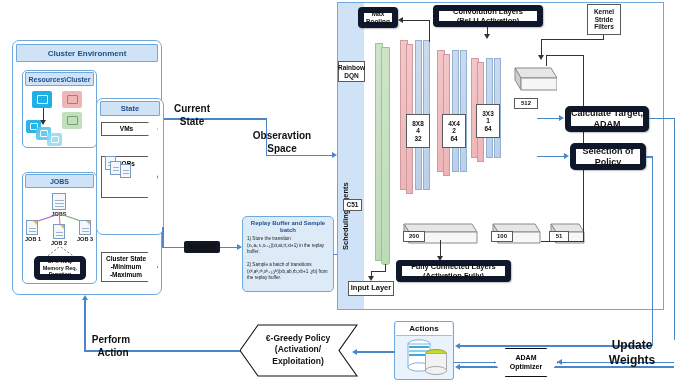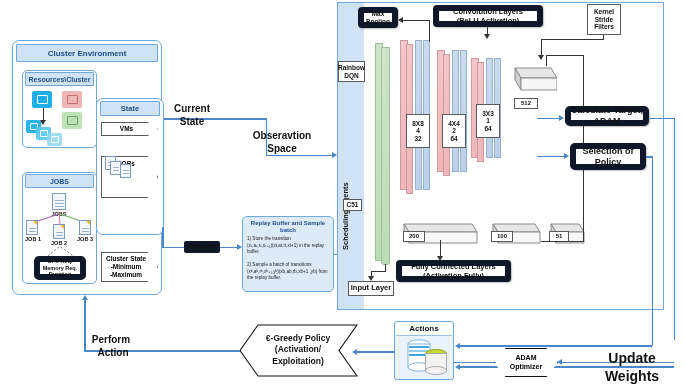--- a/index.html
+++ b/index.html
@@ -348,21 +348,21 @@
 
 <div class="abs lnk" style="left:440px;top:240px;width:1px;height:18px;"></div>
 <div class="abs arw karw-d" style="left:437px;top:256px;"></div>
 <div class="abs rbox" style="left:396px;top:260px;width:115px;height:22px;font-size:7.5px;flex-direction:column;border-radius:4px;">
   <span>Fully Connected Layers</span>
   <span>(Activation Fully)</span>
 </div>
 
 <div class="abs ln" style="left:537px;top:117.5px;width:24px;height:1.6px;"></div>
 <div class="abs arw arw-r" style="left:559px;top:115px;"></div>
-<div class="abs rbox" style="left:565px;top:106px;width:84px;height:20px;font-size:9px;flex-direction:column;border-radius:5px;">
+<div class="abs rbox" style="left:565px;top:106px;width:84px;height:26px;font-size:9px;flex-direction:column;border-radius:5px;">
   <span>Calculate Target,</span>
   <span>ADAM</span>
 </div>
 
 <div class="abs ln" style="left:537px;top:155.5px;width:29px;height:1.6px;"></div>
 <div class="abs arw arw-r" style="left:564px;top:153px;"></div>
 <div class="abs rbox" style="left:570px;top:143px;width:76px;height:27px;font-size:9px;flex-direction:column;border-radius:5px;">
   <span>Selection of</span>
   <span>Policy</span>
 </div>
@@ -419,14 +419,14 @@
   <span>Perform</span><br>
   <span style="margin-left:4px;display:inline-block;">Action</span>
 </div>
 
 <div class="abs hexagon" style="left:494px;top:348px;width:64px;height:29px;flex-direction:column;">
   <span>ADAM</span>
   <span>Optimizer</span>
 </div>
 <div class="abs ln" style="left:562px;top:361.5px;width:112px;height:1.6px;"></div>
 <div class="abs arw arw-l" style="left:557px;top:359px;"></div>
-<div class="abs lbl" style="left:592px;top:350px;width:80px;font-size:14px;">Update Weights</div>
+<div class="abs lbl" style="left:592px;top:338px;width:80px;font-size:12px;">Update Weights</div>
 <div class="abs ln" style="left:454px;top:361.5px;width:42px;height:1.6px;"></div>
 
 </body></html>

